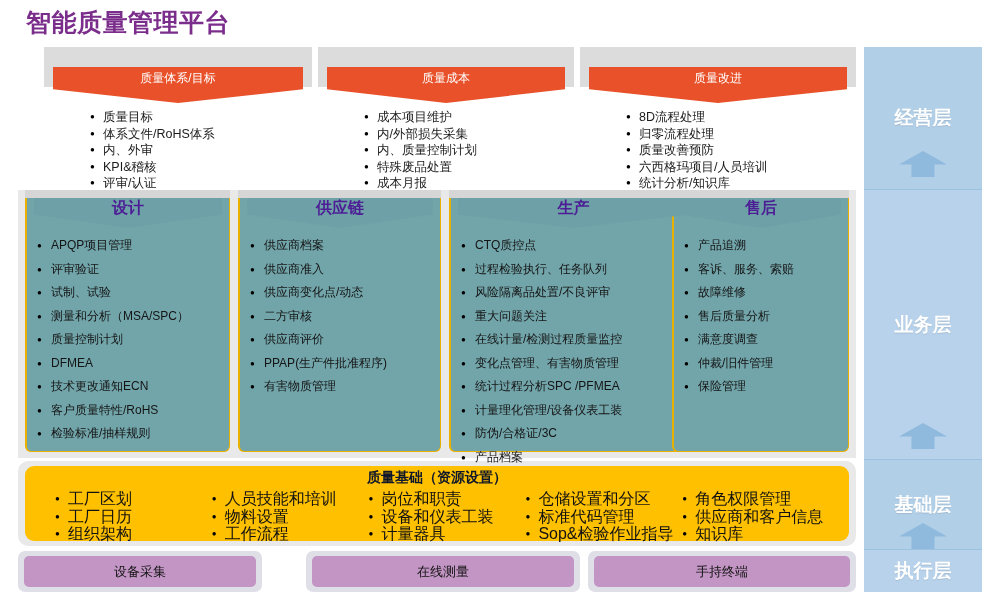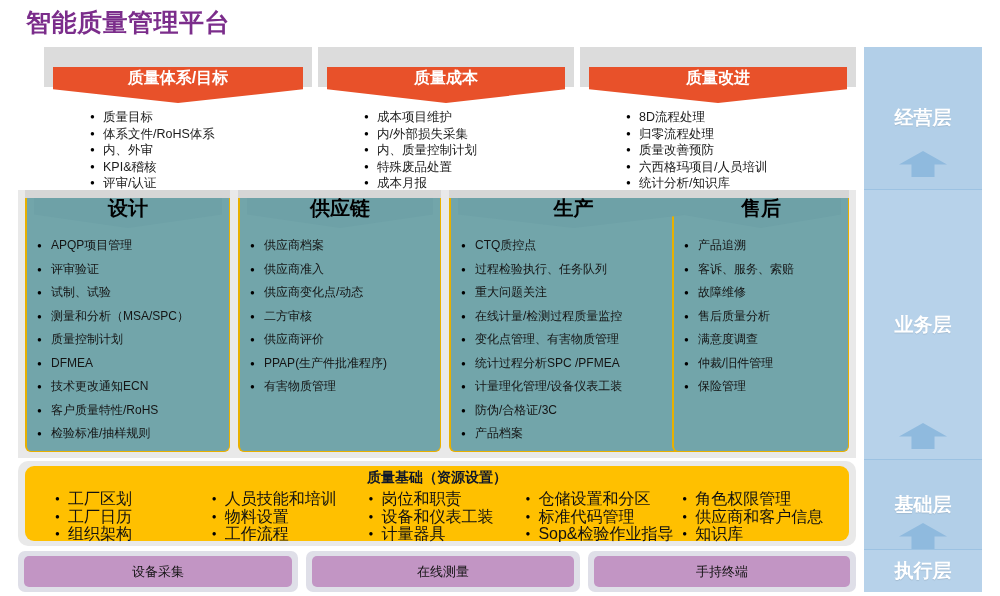--- a/index.html
+++ b/index.html
@@ -25,21 +25,21 @@
     position: absolute; left: 0; top: 0; width: 100%; height: 40px;
     background: #dcdcdc;
   }
   .top-card .banner {
     position: absolute; left: 9px; top: 20px; right: 9px; height: 36px;
     background: #e8512a;
     clip-path: polygon(0 0, 100% 0, 100% 62%, 50% 100%, 0 62%);
     display: flex; align-items: flex-start; justify-content: center;
   }
   .top-card .banner span {
-    color: #ffffff; font-size: 16px; font-weight: bold; line-height: 22px;
+    color: #ffffff; font-size: 12px; font-weight: normal; line-height: 22px;
     white-space: nowrap;
   }
   .top-card ul {
     position: absolute; left: 46px; top: 62px; list-style: none;
   }
   .top-card li {
     font-size: 12.5px; color: #1a1a1a; line-height: 16.5px;
     white-space: nowrap; position: relative; padding-left: 13px;
   }
   .top-card li::before {
@@ -66,21 +66,21 @@
     border-radius: 0 0 6px 6px;
   }
   .biz-col .tealhead {
     position: absolute; left: 7px; top: 0; right: 7px; height: 30px;
     background: #6ea1a7;
     clip-path: polygon(0 0, 100% 0, 100% 55%, 50% 100%, 0 55%);
     display: flex; align-items: flex-start; justify-content: center;
     z-index: 3;
   }
   .biz-col .tealhead span {
-    color: #000000; font-size: 20px; font-weight: bold; line-height: 20px;
+    color: #4c1d95; font-size: 16px; font-weight: bold; line-height: 20px;
     white-space: nowrap;
   }
   .biz-col ul {
     position: absolute; left: 10px; top: 36px; right: 4px;
     list-style: none; z-index: 2;
   }
   .biz-col li {
     font-size: 12px; color: #141414; line-height: 23.5px;
     white-space: nowrap; position: relative; padding-left: 14px;
   }
@@ -251,20 +251,21 @@
 
     <div class="biz-col" style="left:431px; width:248px;">
       <div class="grayhead"></div>
       <div class="tealbox">
         <div class="tealhead">
           <span>生产</span>
         </div>
         <ul>
           <li>CTQ质控点</li>
           <li>过程检验执行、任务队列</li>
+          <li>风险隔离品处置/不良评审</li>
           <li>重大问题关注</li>
           <li>在线计量/检测过程质量监控</li>
           <li>变化点管理、有害物质管理</li>
           <li>统计过程分析SPC /PFMEA</li>
           <li>计量理化管理/设备仪表工装</li>
           <li>防伪/合格证/3C</li>
           <li>产品档案</li>
         </ul>
       </div>
     </div>
@@ -316,21 +317,21 @@
         <ul class="fcol">
           <li>角色权限管理</li>
           <li>供应商和客户信息</li>
           <li>知识库</li>
         </ul>
       </div>
     </div>
   </div>
 
   <div class="exec-wrap">
-    <div class="exec-cell" style="left:0px; width:280px;">
+    <div class="exec-cell" style="left:0px; width:244px;">
       <div class="exec-inner">
         <span>设备采集</span>
       </div>
     </div>
     <div class="exec-cell" style="left:288px; width:274px;">
       <div class="exec-inner">
         <span>在线测量</span>
       </div>
     </div>
     <div class="exec-cell" style="left:570px; width:268px;">

